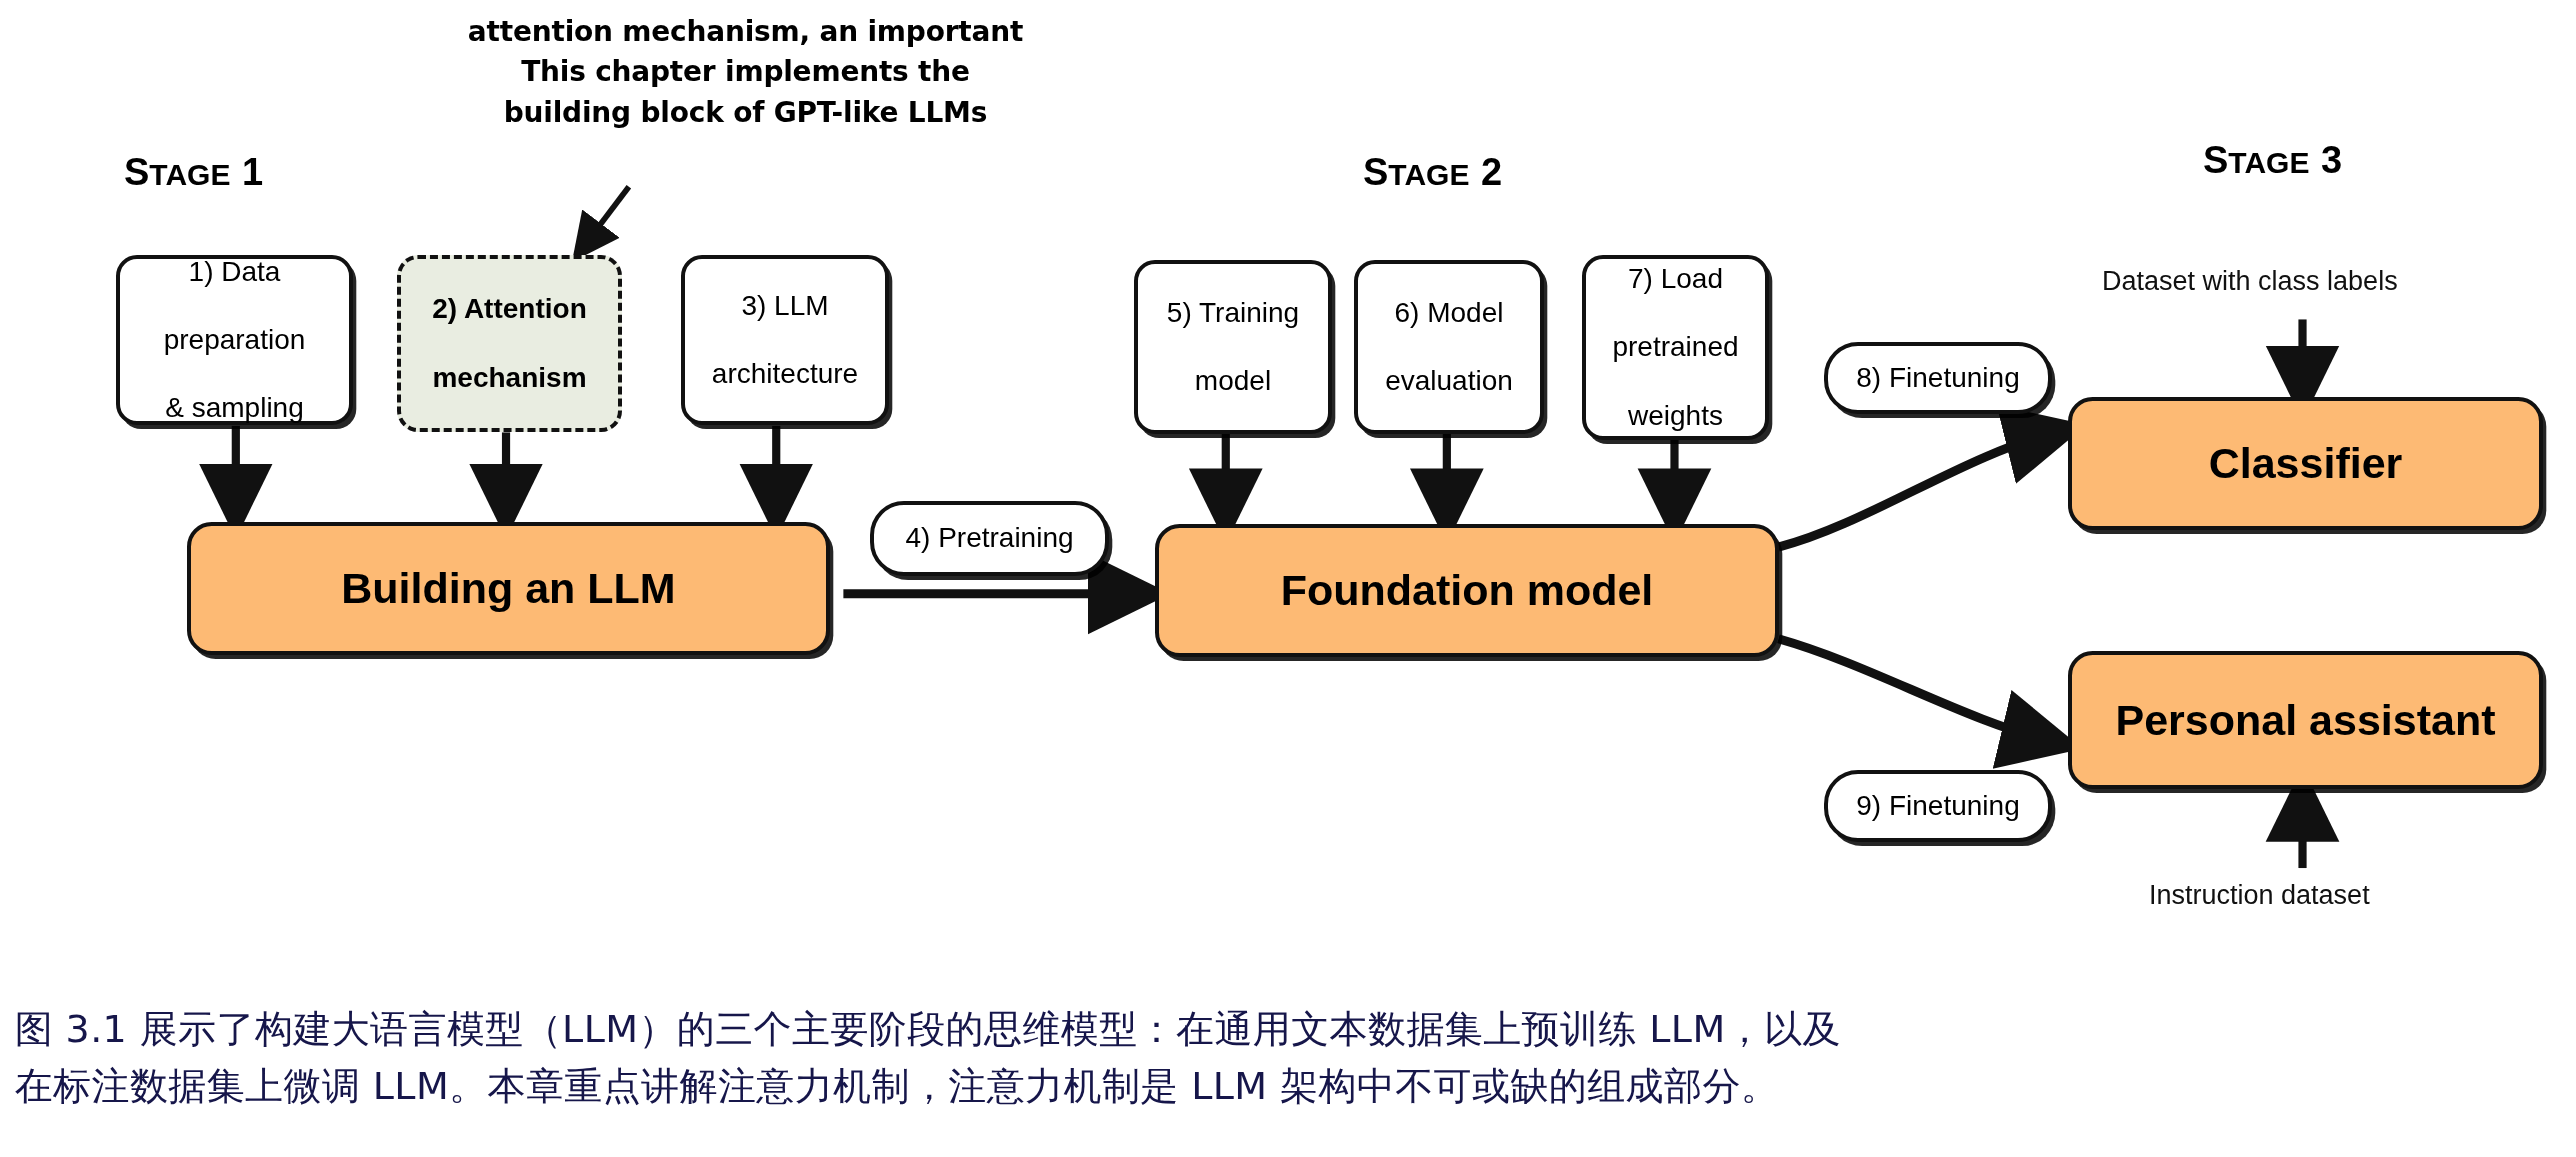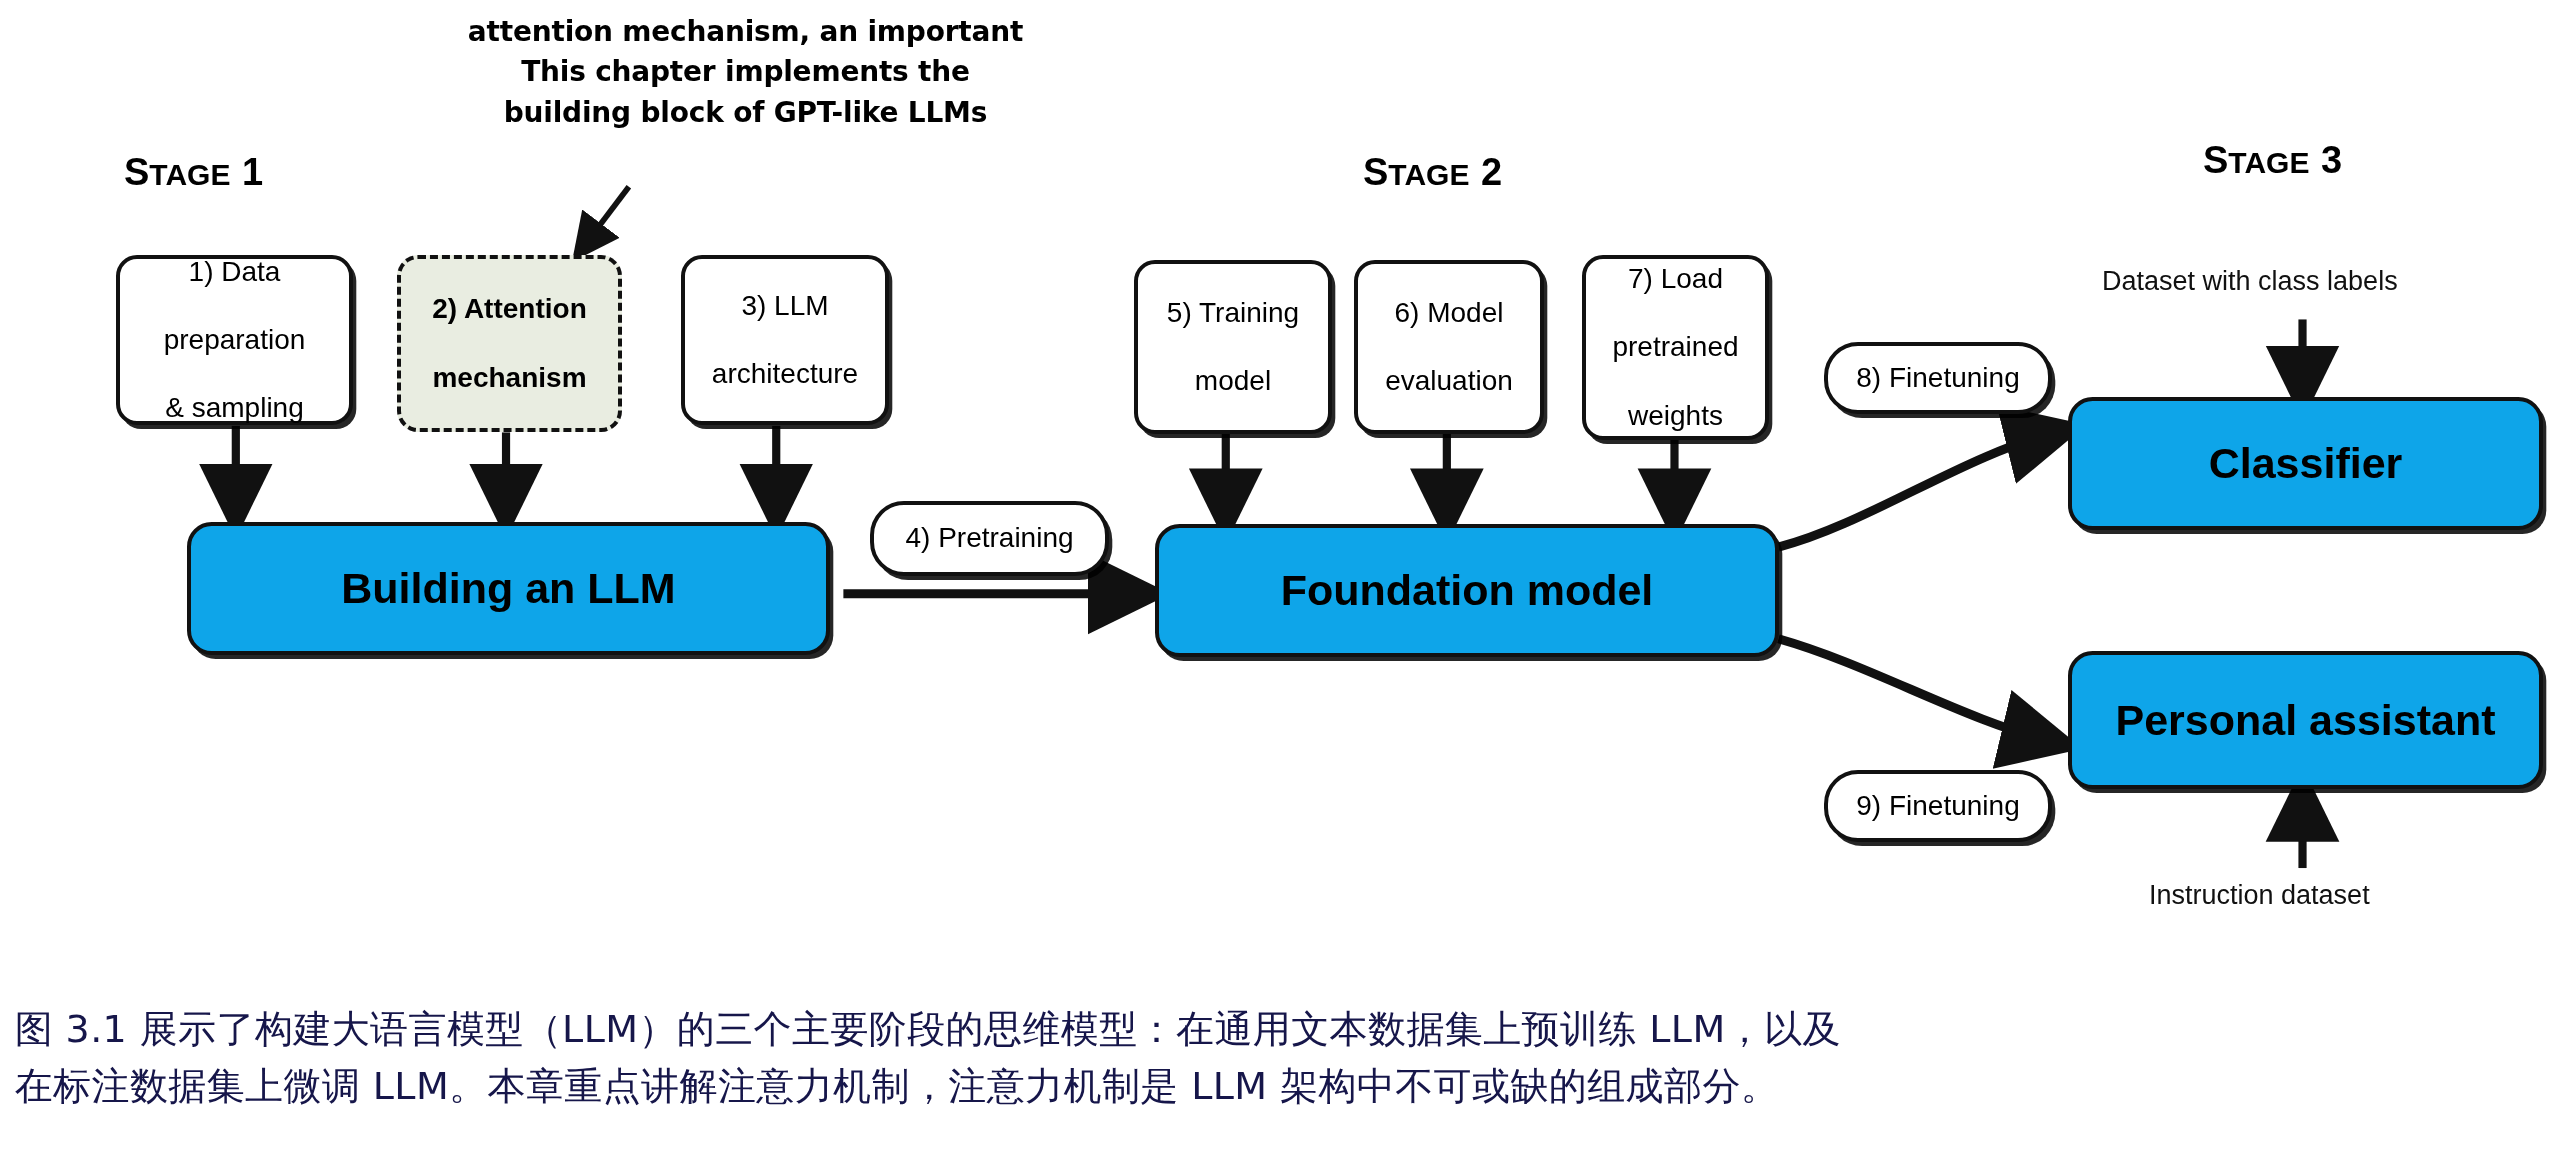--- a/index.html
+++ b/index.html
@@ -13,21 +13,21 @@
     position:absolute;box-sizing:border-box;
     border:4.1px solid #111;border-radius:21px;background:#fff;
     display:flex;align-items:center;justify-content:center;
     text-align:center;line-height:1.22;
     box-shadow:4.1px 4.9px 0 -0.8px rgba(0,0,0,.85);
   }
   .node span{display:block;padding:0 8.2px;}
 
   .small-node{font-size:28px;}
   .big-node{
-    font-size:43px;font-weight:bold;background:#0ea5e9;
+    font-size:43px;font-weight:bold;background:#fdba74;
     border-radius:24.6px;
   }
   .pill{
     border-radius:34px;font-size:28px;background:#fff;
   }
   .dashed{
     border:4.9px dashed #111;background:#e9ede1;border-radius:21px;
     font-weight:bold;font-size:28px;box-shadow:none;
   }
 

